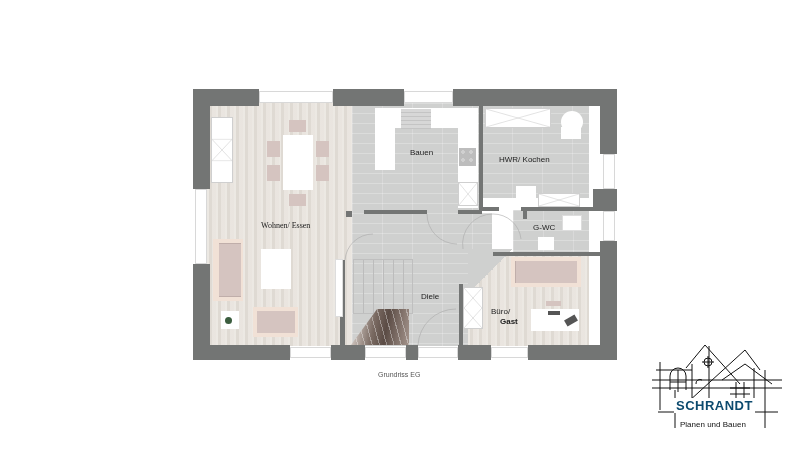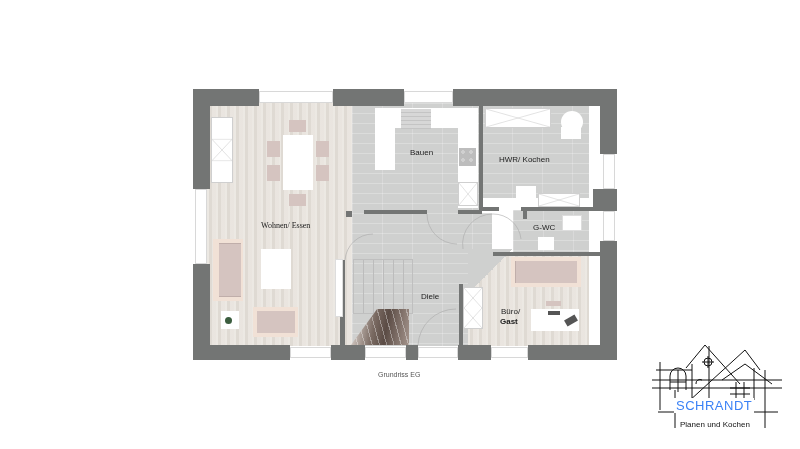--- a/index.html
+++ b/index.html
@@ -149,21 +149,21 @@
     <path d="M270 160 A30 30 0 0 1 300 125" fill="none" stroke="#a9a9a9" stroke-width="0.6"></path>
     <path d="M225 256 A38 38 0 0 1 263 220" fill="none" stroke="#a9a9a9" stroke-width="0.6"></path>
     <path d="M152 171 A28 28 0 0 1 180 145" fill="none" stroke="#a9a9a9" stroke-width="0.6"></path>
   </svg>
 
   <div class="label" style="left:68px;top:132px;font-family:Liberation Serif, serif;">Wohnen/ Essen</div>
   <div class="label" style="left:217px;top:59px;">Bauen</div>
   <div class="label" style="left:306px;top:66px;">HWR/ Kochen</div>
   <div class="label" style="left:340px;top:134px;">G-WC</div>
   <div class="label" style="left:228px;top:203px;">Diele</div>
-  <div class="label" style="left:308px;top:218px;">Büro/</div>
+  <div class="label" style="left:298px;top:218px;">Büro/</div>
   <div class="label" style="left:307px;top:228px;font-weight:bold;">Gast</div>
 </div>
 
 <div class="abs" style="left:378px;top:371px;font-size:7px;color:#555;">Grundriss EG</div>
 
 <div class="abs" style="left:650px;top:340px;width:135px;height:100px;">
   <svg width="135" height="100" viewBox="0 0 135 100" style="position:absolute;left:0;top:0;">
     <g stroke="#111" stroke-width="1" fill="none">
       <line x1="2" y1="40" x2="132" y2="40"></line>
       <line x1="2" y1="48" x2="132" y2="48"></line>
@@ -184,15 +184,15 @@
       <line x1="28" y1="30" x2="28" y2="52"></line>
       <line x1="20" y1="42" x2="36" y2="42"></line>
       <line x1="86" y1="42" x2="86" y2="58"></line>
       <line x1="94" y1="42" x2="94" y2="58"></line>
       <line x1="80" y1="48" x2="100" y2="48"></line>
       <line x1="80" y1="54" x2="100" y2="54"></line>
       <path d="M46 44 A4 4 0 0 1 52 40"></path>
       <line x1="8" y1="72" x2="128" y2="72"></line>
     </g>
   </svg>
-  <div class="abs" style="left:24px;top:58px;font-size:13px;font-weight:normal;color:#3b82f6;letter-spacing:0.5px;background:#fff;padding:0 2px;">SCHRANDT</div>
-  <div class="abs" style="left:30px;top:80px;font-size:8px;color:#111;">Planen und Kochen</div>
+  <div class="abs" style="left:24px;top:58px;font-size:13px;font-weight:bold;color:#0c4a6e;letter-spacing:0.5px;background:#fff;padding:0 2px;">SCHRANDT</div>
+  <div class="abs" style="left:30px;top:80px;font-size:8px;color:#111;">Planen und Bauen</div>
 </div>
 
 </body></html>

